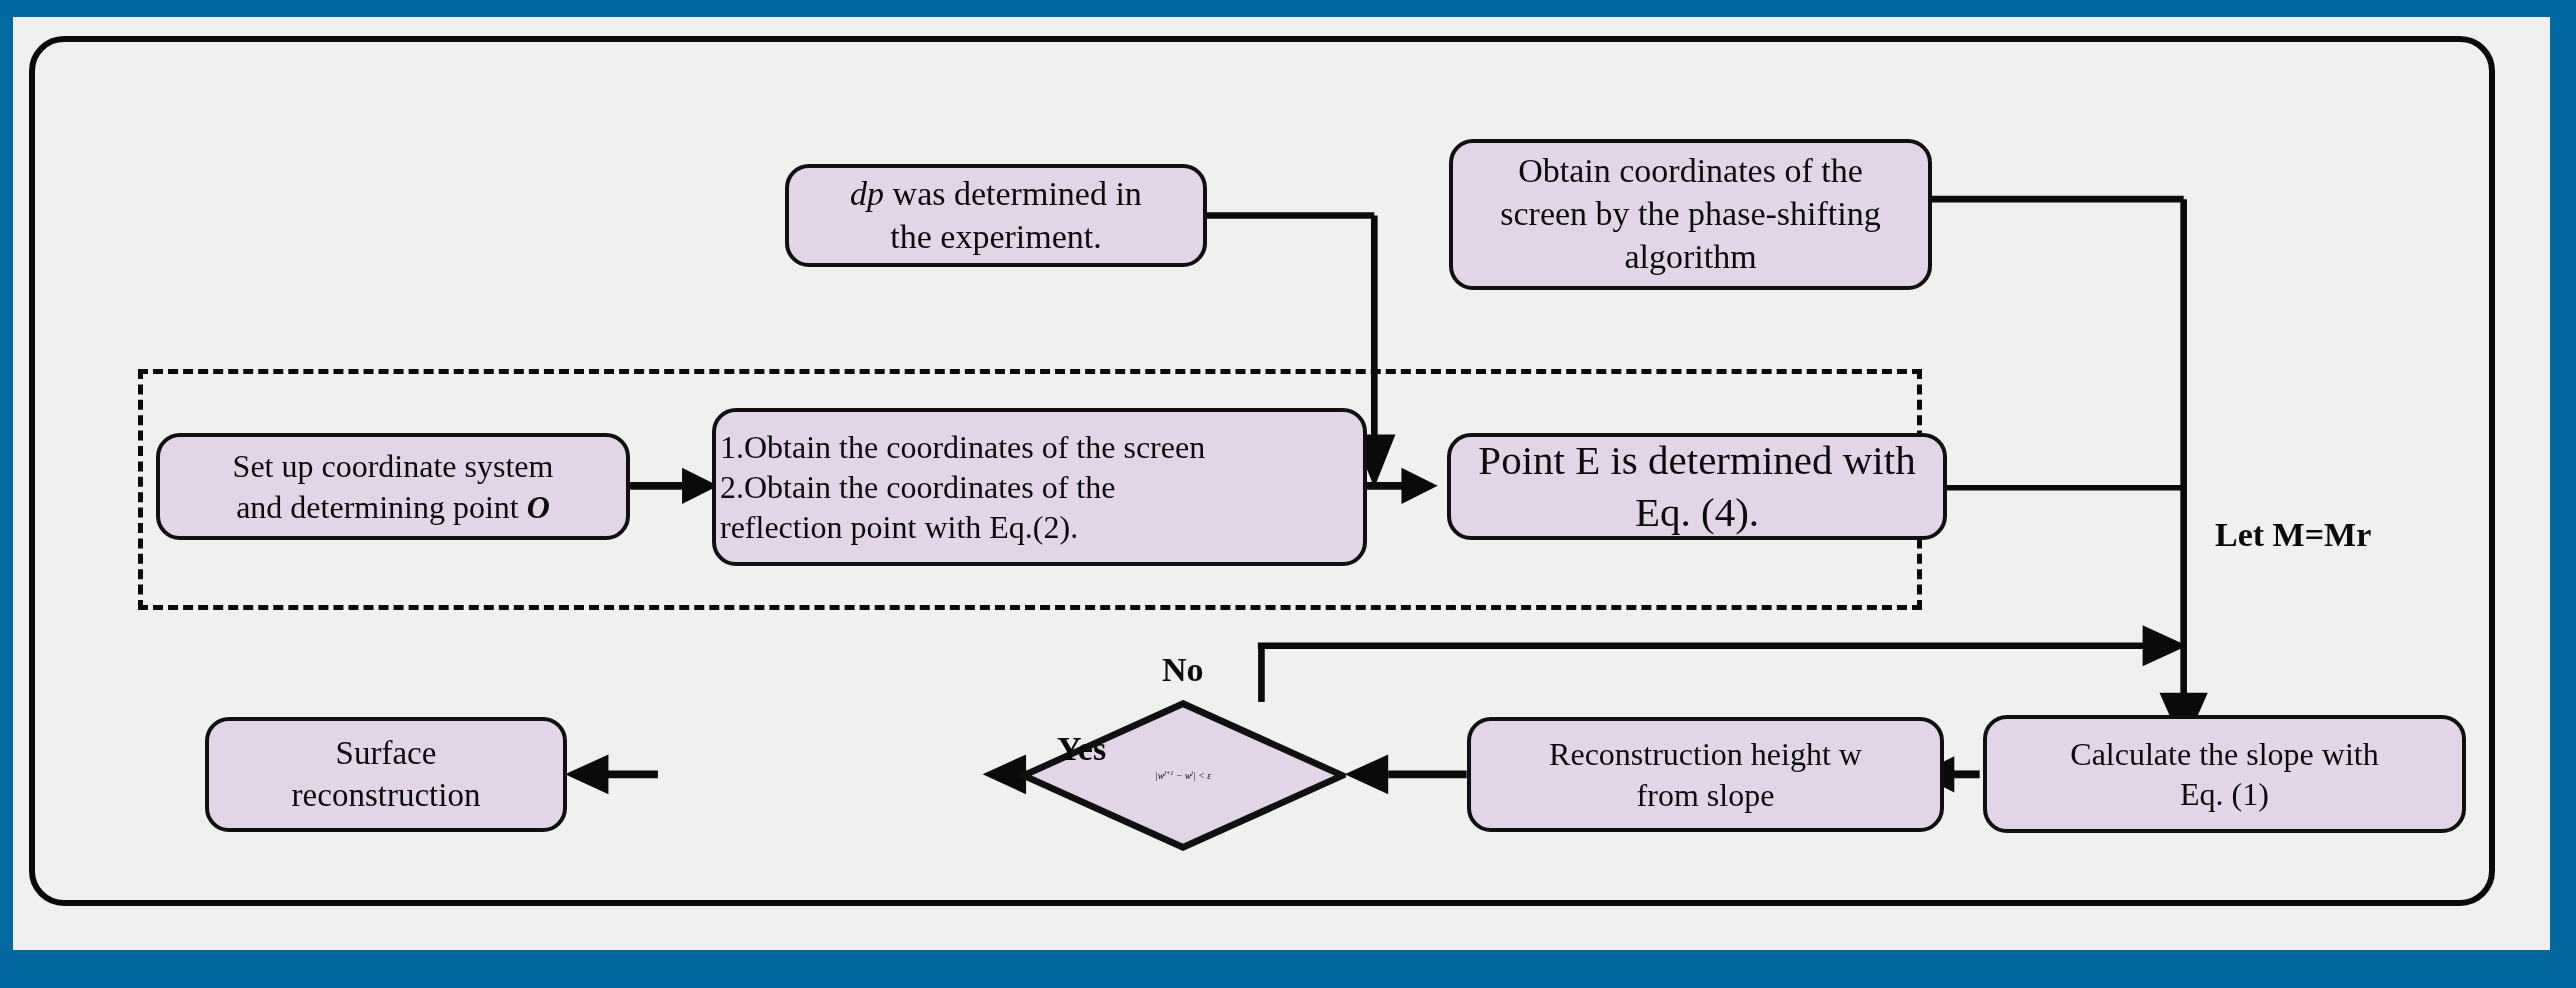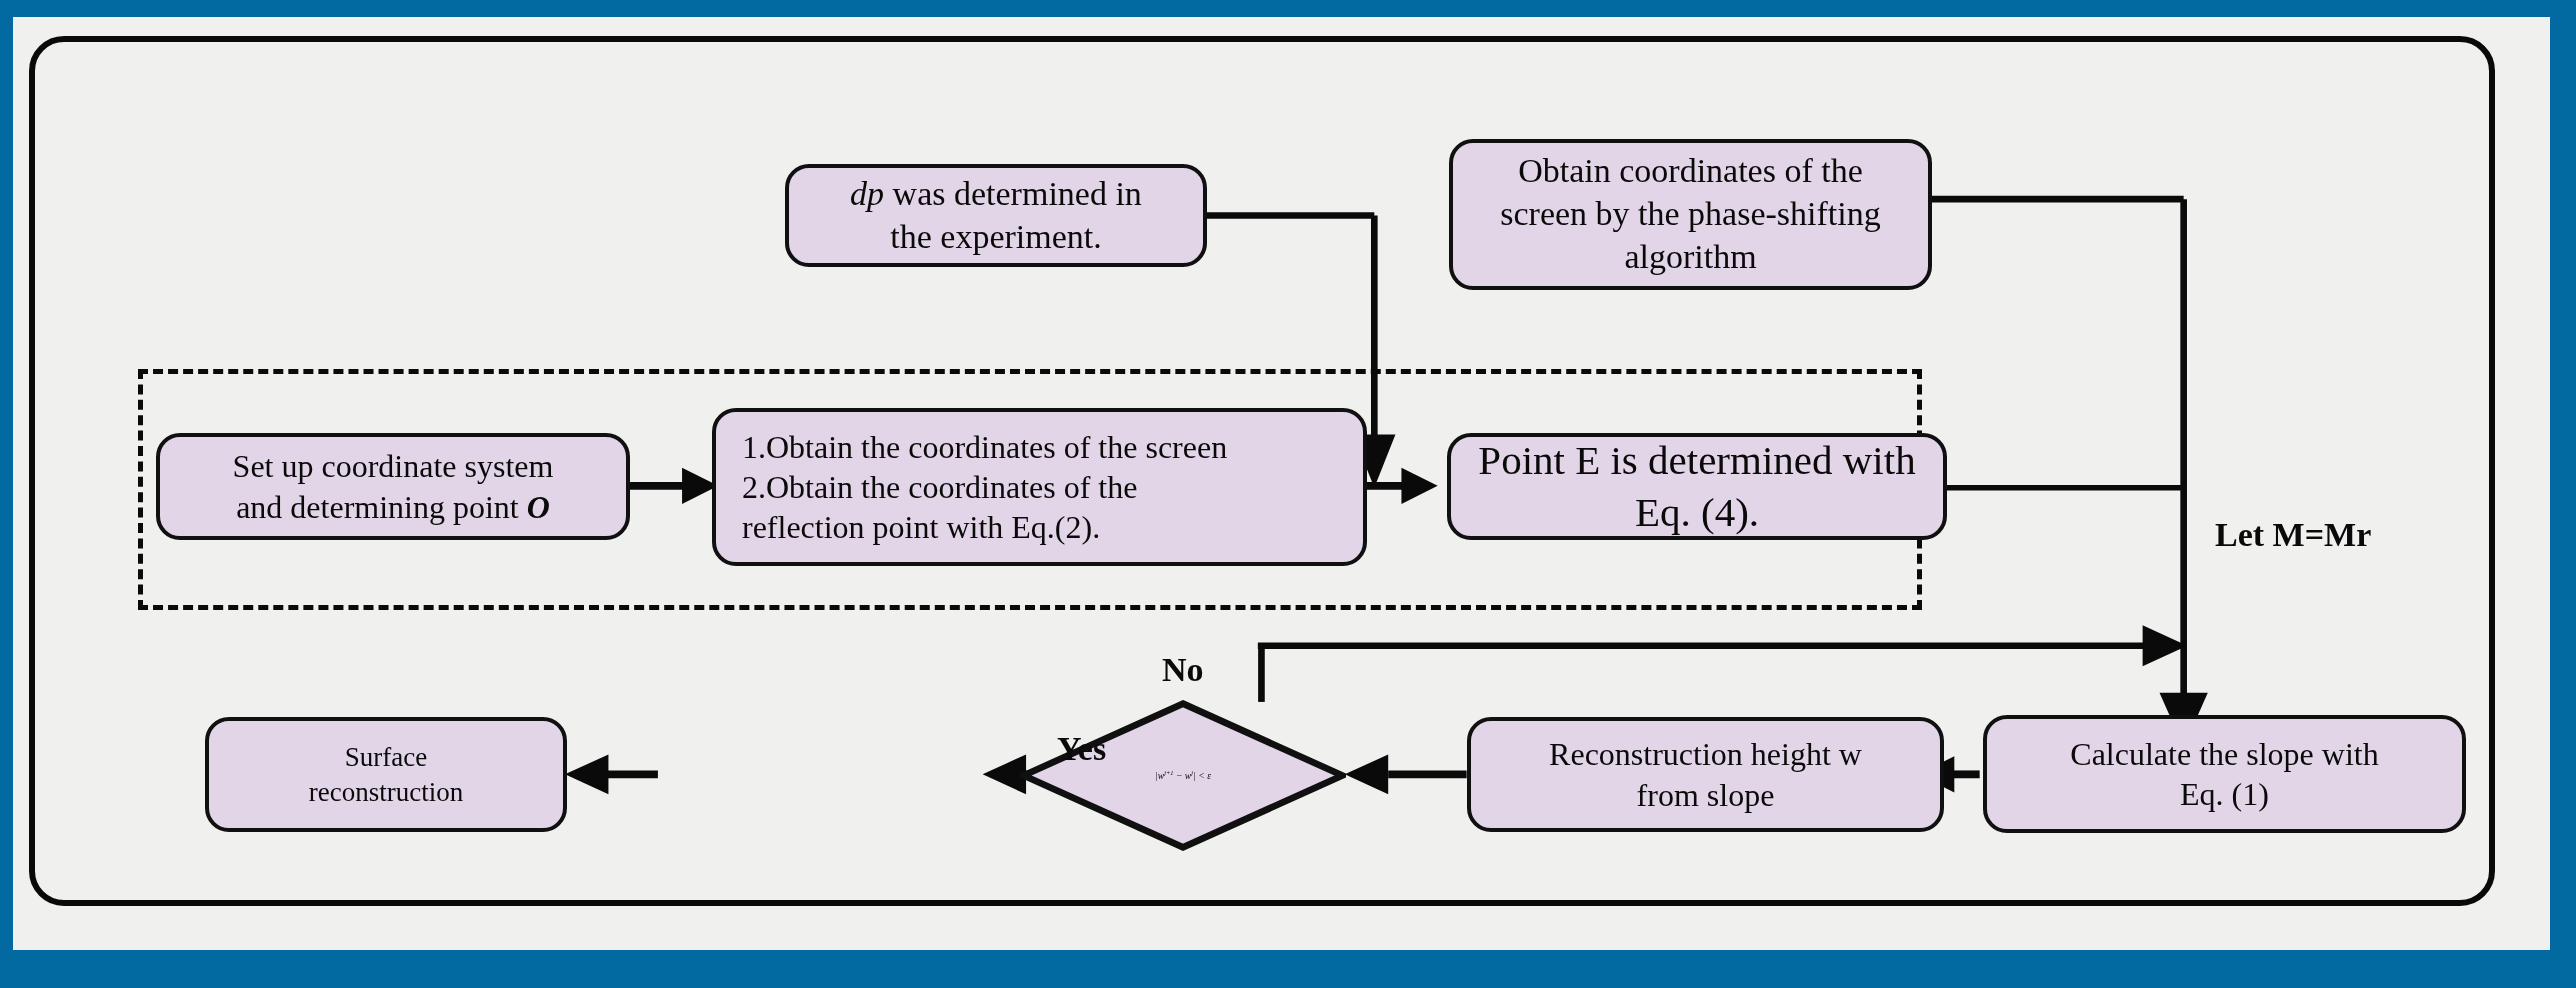--- a/index.html
+++ b/index.html
@@ -54,21 +54,21 @@
     align-items: center;
     justify-content: center;
     text-align: center;
     color: #0a0a0a;
     line-height: 1.26;
     padding: 3.6px 8.4px;
   }
   .node.left-align {
     justify-content: flex-start;
     text-align: left;
-    padding-left: 26px;
+    padding-left: 4px;
   }
   .node-text { display: block; white-space: pre-line; }
 
   .diamond-wrap {
     position: absolute;
     display: flex;
     align-items: center;
     justify-content: center;
   }
   .diamond-shape {
@@ -204,21 +204,21 @@
   </div>
 
   <div class="diamond-wrap" style="left:1020px; top:700px; width:326px; height:151px;">
     <svg class="diamond-shape" viewBox="0 0 540 250" preserveAspectRatio="none">
       <polygon points="270,6 534,125 270,244 6,125" fill="#e2d5e7" stroke="#101010" stroke-width="11"></polygon>
     </svg>
     <span class="diamond-label">|<em class="ital">w</em><span class="sup">j+1</span> − <em class="ital">w</em><span class="sup">j</span>| &lt; ε</span>
   </div>
 
 
-  <div class="node" style="left:205px; top:717px; width:362px; height:115px; font-size:27px;">
+  <div class="node" style="left:205px; top:717px; width:362px; height:115px; font-size:33px;">
     <span class="node-text">Surface
 reconstruction</span>
   </div>
 
   <div class="edge-label" style="left:2215px; top:516px; font-size:34px;">Let M=Mr</div>
 
   <div class="edge-label" style="left:1162px; top:651px; font-size:34px;">No</div>
 
   <div class="edge-label" style="left:1057px; top:695px; font-size:34px;margin-top:35px;">Yes</div>
 

